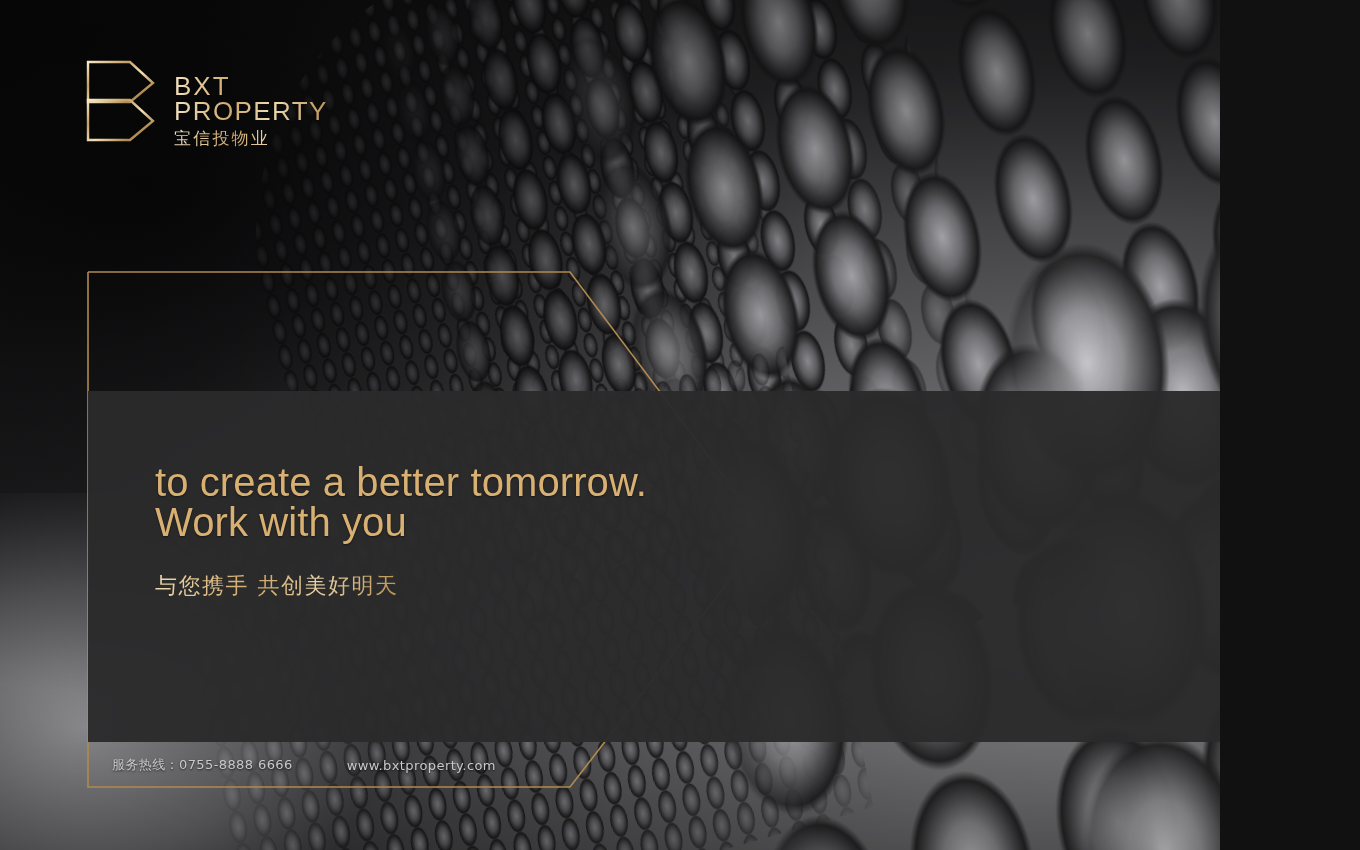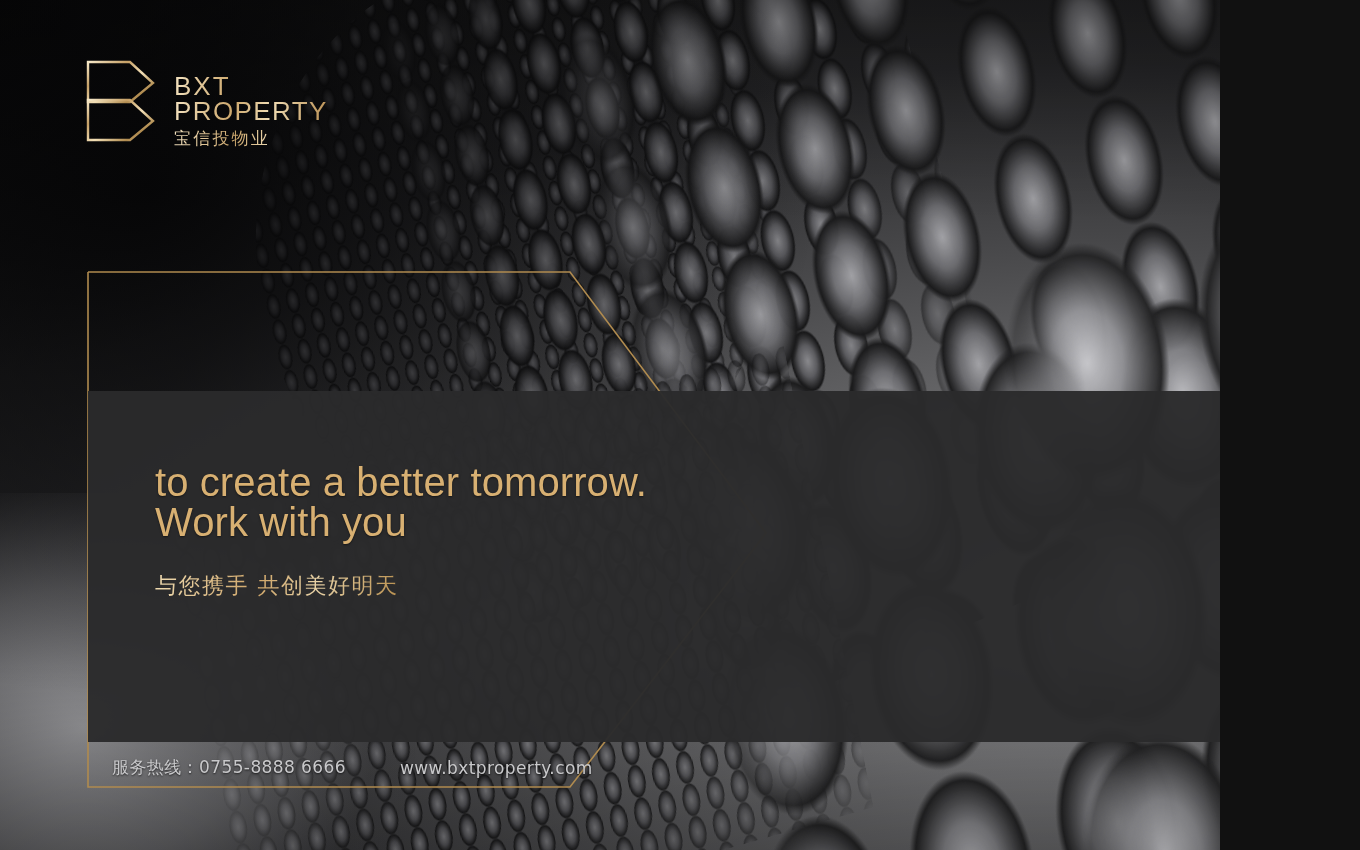--- a/index.html
+++ b/index.html
@@ -141,21 +141,21 @@
     position:absolute;left:155px;top:557px;
     font-size:22px;line-height:1.2;letter-spacing:1.5px;
     font-family:"DejaVu Sans","Liberation Sans",sans-serif;
     background:linear-gradient(100deg,#f0dcb2 0%,#cfa669 42%,#e8d2a6 66%,#b9904f 100%);
     -webkit-background-clip:text;background-clip:text;color:transparent;margin-top:16px;
   }
 
   
   .footer{
     position:absolute;left:112px;top:756px;display:flex;align-items:center;gap:24px;
-    font-size:17px;letter-spacing:.4px;color:#c9c9cb;
+    font-size:13px;letter-spacing:.4px;color:#c9c9cb;
     font-family:"DejaVu Sans","Liberation Sans",sans-serif;
     text-shadow:0 1px 2px rgba(0,0,0,.65);
   }
   .footer .sep{display:inline-block;width:6px;}
 </style>
 </head>
 <body>
 
 <div id="stage">
 

